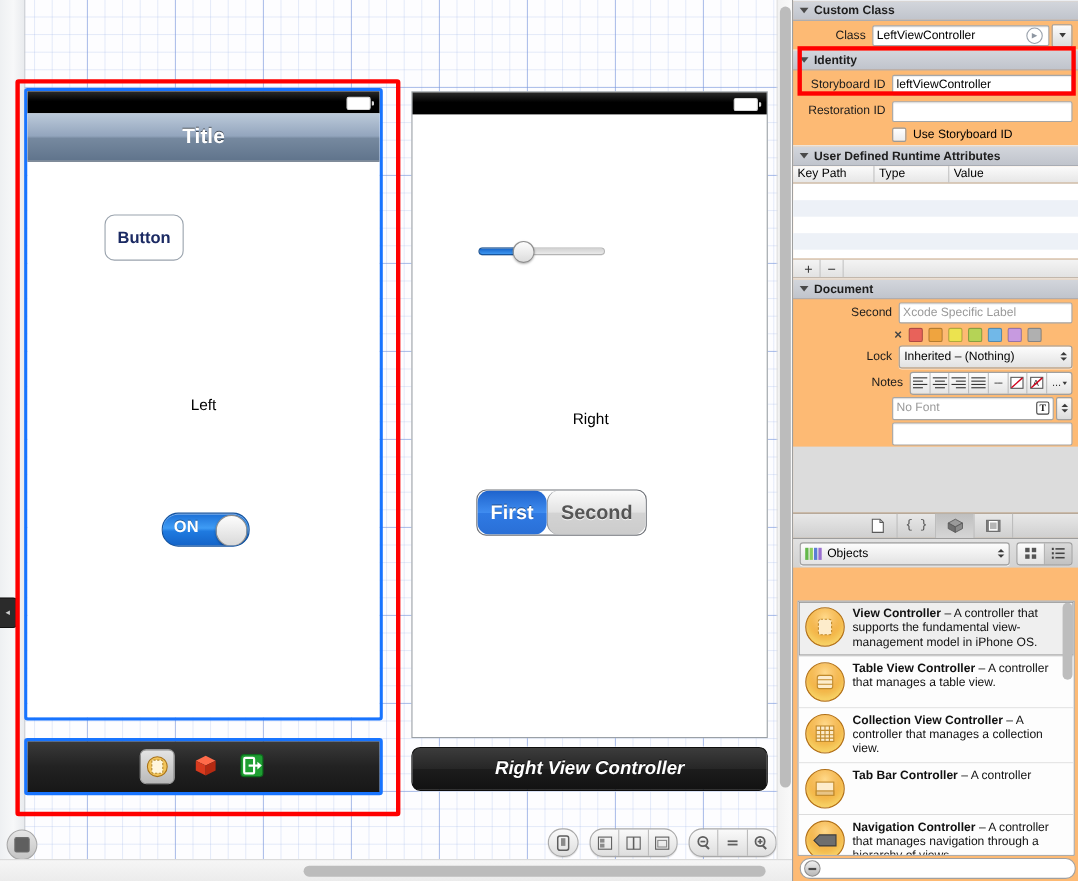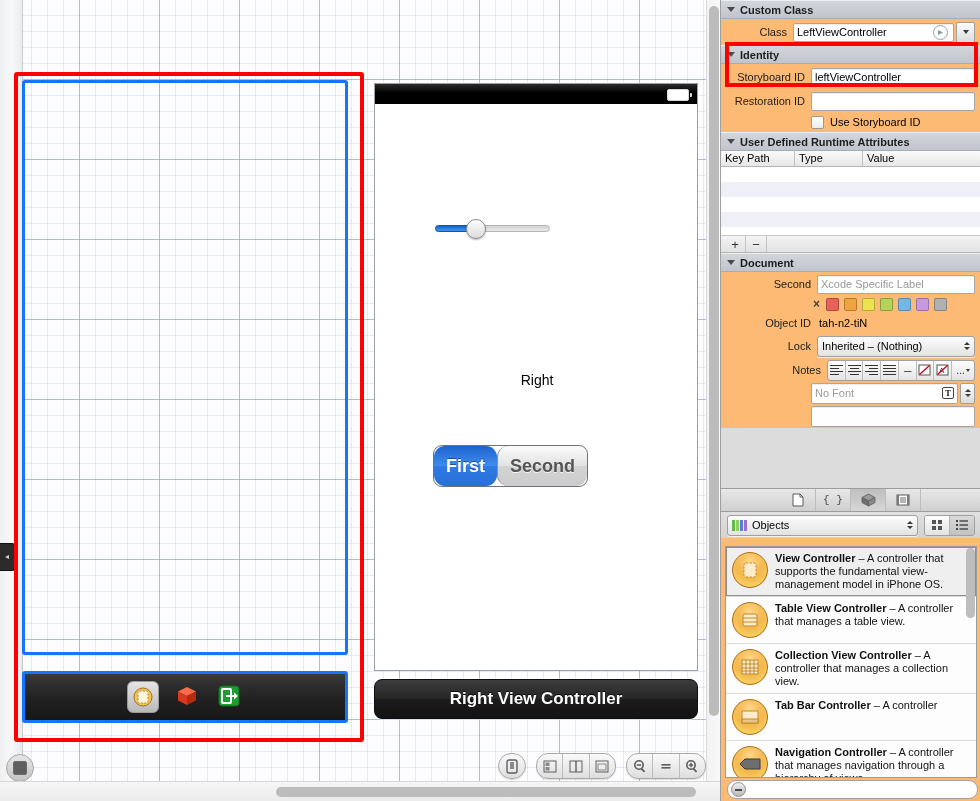--- a/index.html
+++ b/index.html
@@ -166,20 +166,21 @@
     border-left:1px solid #8d9096;
   }
   
   .name-plate{
     position:absolute;border-radius:8px;
     background:linear-gradient(to bottom,#3c3c3c 0%,#262626 50%,#1c1c1c 51%,#121212 100%);
     border:1px solid #0d0d0d;box-shadow:0 0 0 1px rgba(255,255,255,.5);
     display:flex;align-items:center;justify-content:center;
     color:#fff;font-size:17px;font-weight:bold;
     text-shadow:0 -1px 0 rgba(0,0,0,.8);
+    font-style:italic;
   }
   
   .round-btn{
     position:absolute;width:26px;height:26px;border-radius:50%;
     background:linear-gradient(to bottom,#e6e6e6,#c4c4c4);
     border:1px solid #a6a6a6;display:flex;align-items:center;justify-content:center;
   }
   .round-btn .glyph{
     width:12px;height:12px;border:1px solid #6d6d6d;border-radius:2px;
     background:#5f5f5f;position:relative;
@@ -340,20 +341,36 @@
   <div id="canvas-area">
 
     <div id="canvas-left-strip"></div>
     <div id="left-drag-tab" style="top:543px">
       <span>◂</span>
     </div>
 
     <div class="sel-red" style="left:14px;top:72px;width:342px;height:662px;"></div>
 
     <div class="sel-blue" style="left:22px;top:80px;width:326px;height:575px;"></div>
+    <div class="device" style="left:25px;top:83px;width:320px;height:569px;border:none;">
+      <div class="statusbar">
+        <div class="battery"></div>
+      </div>
+      <div class="navbar">
+        <div class="title">Title</div>
+      </div>
+      <div class="ui-button" style="left:70px;top:112px;width:70px;height:40px;">
+        <span>Button</span>
+      </div>
+      <div class="ui-label" style="left:110px;top:277px;width:100px;">Left</div>
+      <div class="ui-switch" style="left:122px;top:383px;">
+        <span class="on-text">ON</span>
+        <span class="knob"></span>
+      </div>
+    </div>
 
     <div class="sel-blue" style="left:22px;top:671px;width:326px;height:52px;"></div>
     <div class="ui-tabbar" style="left:25px;top:674px;width:320px;height:46px;">
 
       <span class="tabicon sel">
         <svg width="20" height="20" viewBox="0 0 20 20">
           <circle cx="10" cy="10" r="9" fill="#f2c45a" stroke="#a8731a" stroke-width="1"></circle>
           <rect x="5" y="4" width="10" height="12" rx="1.5" fill="#fff6dd" stroke="#b58a30" stroke-dasharray="2 1.4"></rect>
         </svg>
       </span>
@@ -529,24 +546,20 @@
     </div>
     <div class="swatches">
       <span style="font-weight:bold;color:#444;font-size:12px;margin-right:1px;">×</span>
       <span class="sw" style="background:#e8625a"></span>
       <span class="sw" style="background:#efa43f"></span>
       <span class="sw" style="background:#ece34f"></span>
       <span class="sw" style="background:#b5d356"></span>
       <span class="sw" style="background:#71b8e8"></span>
       <span class="sw" style="background:#c79ae0"></span>
       <span class="sw" style="background:#b0b0b0"></span>
-    </div>
-    <div class="row" style="height:22px;">
-      <span class="lbl" style="width:84px;">Object ID</span>
-      <span style="padding-left:2px;">tah-n2-tiN</span>
     </div>
     <div class="row" style="height:24px;">
       <span class="lbl" style="width:84px;">Lock</span>
       <span class="popup">
         <span>Inherited – (Nothing)</span>
         <span class="updown">
           <span class="caret-up-s"></span>
             <span class="caret-dn-s"></span>
         </span>
       </span>

